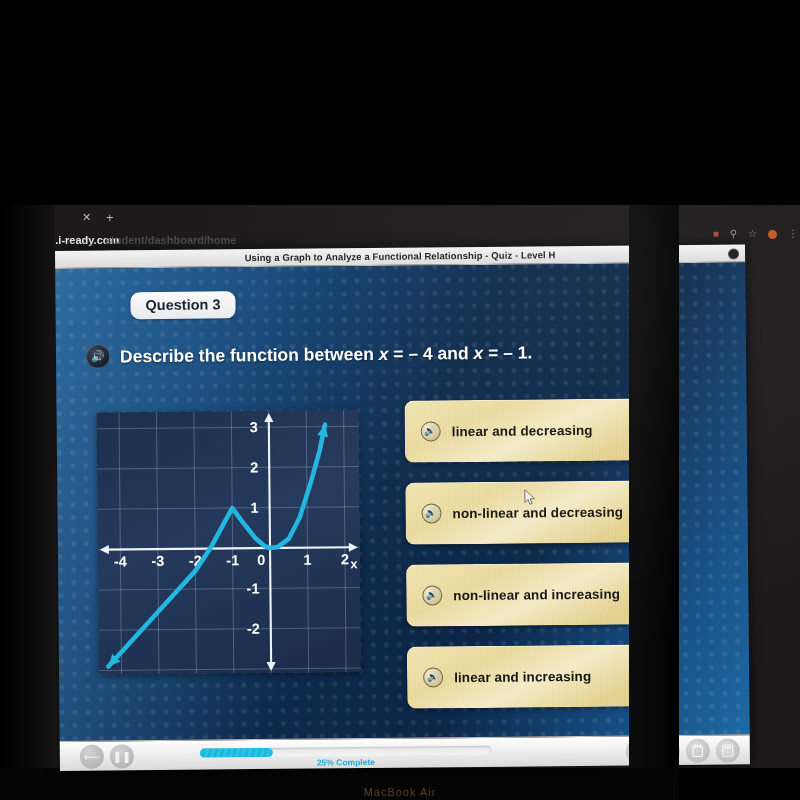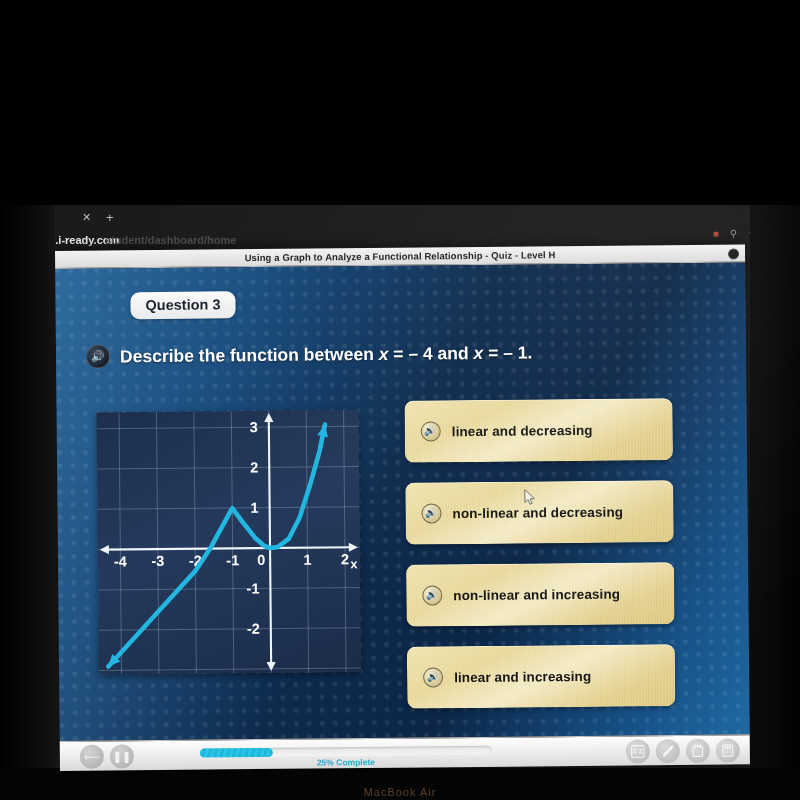--- a/index.html
+++ b/index.html
@@ -2,21 +2,21 @@
 <html><head>
 <meta charset="utf-8">
 <style>
   * { box-sizing: border-box; margin: 0; padding: 0; }
   html, body {
     width: 800px; height: 800px;
     background: #000;
     font-family: "Liberation Sans", sans-serif;
     overflow: hidden;
   }
-  #stage { position: relative; width: 800px; height: 800px; background: #050505; }
+  #stage { position: relative; width: 679px; height: 800px; background: #050505; }
 
   
   .desk {
     position: absolute; left: 0; top: 768px; width: 800px; height: 32px;
     background: linear-gradient(180deg, #6e destroy 0%, #7a4a26 0%, #8a5630 40%, #7b4a28 100%);
   }
   .desk-label {
     position: absolute; left: 0; top: 786px; width: 800px; text-align: center;
     font-size: 11px; color: rgba(160,110,74,0.55); letter-spacing: 1px;
   }

